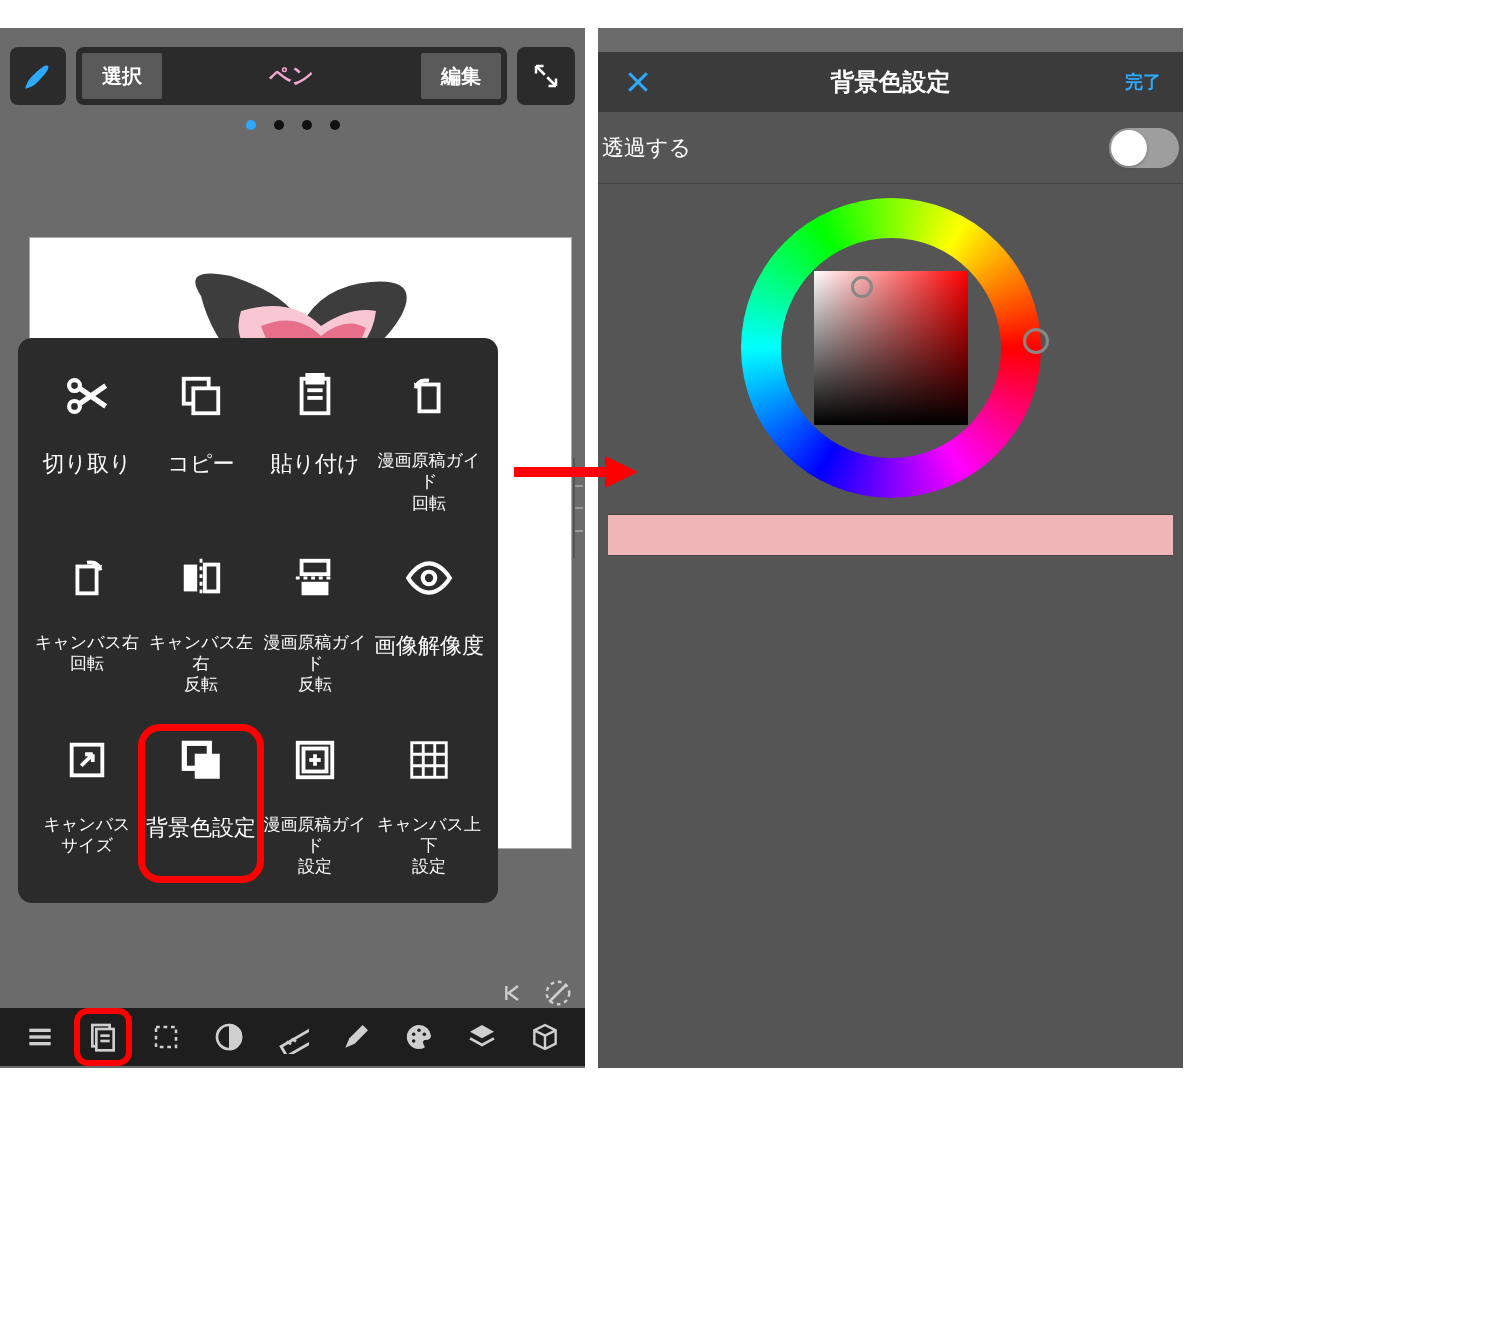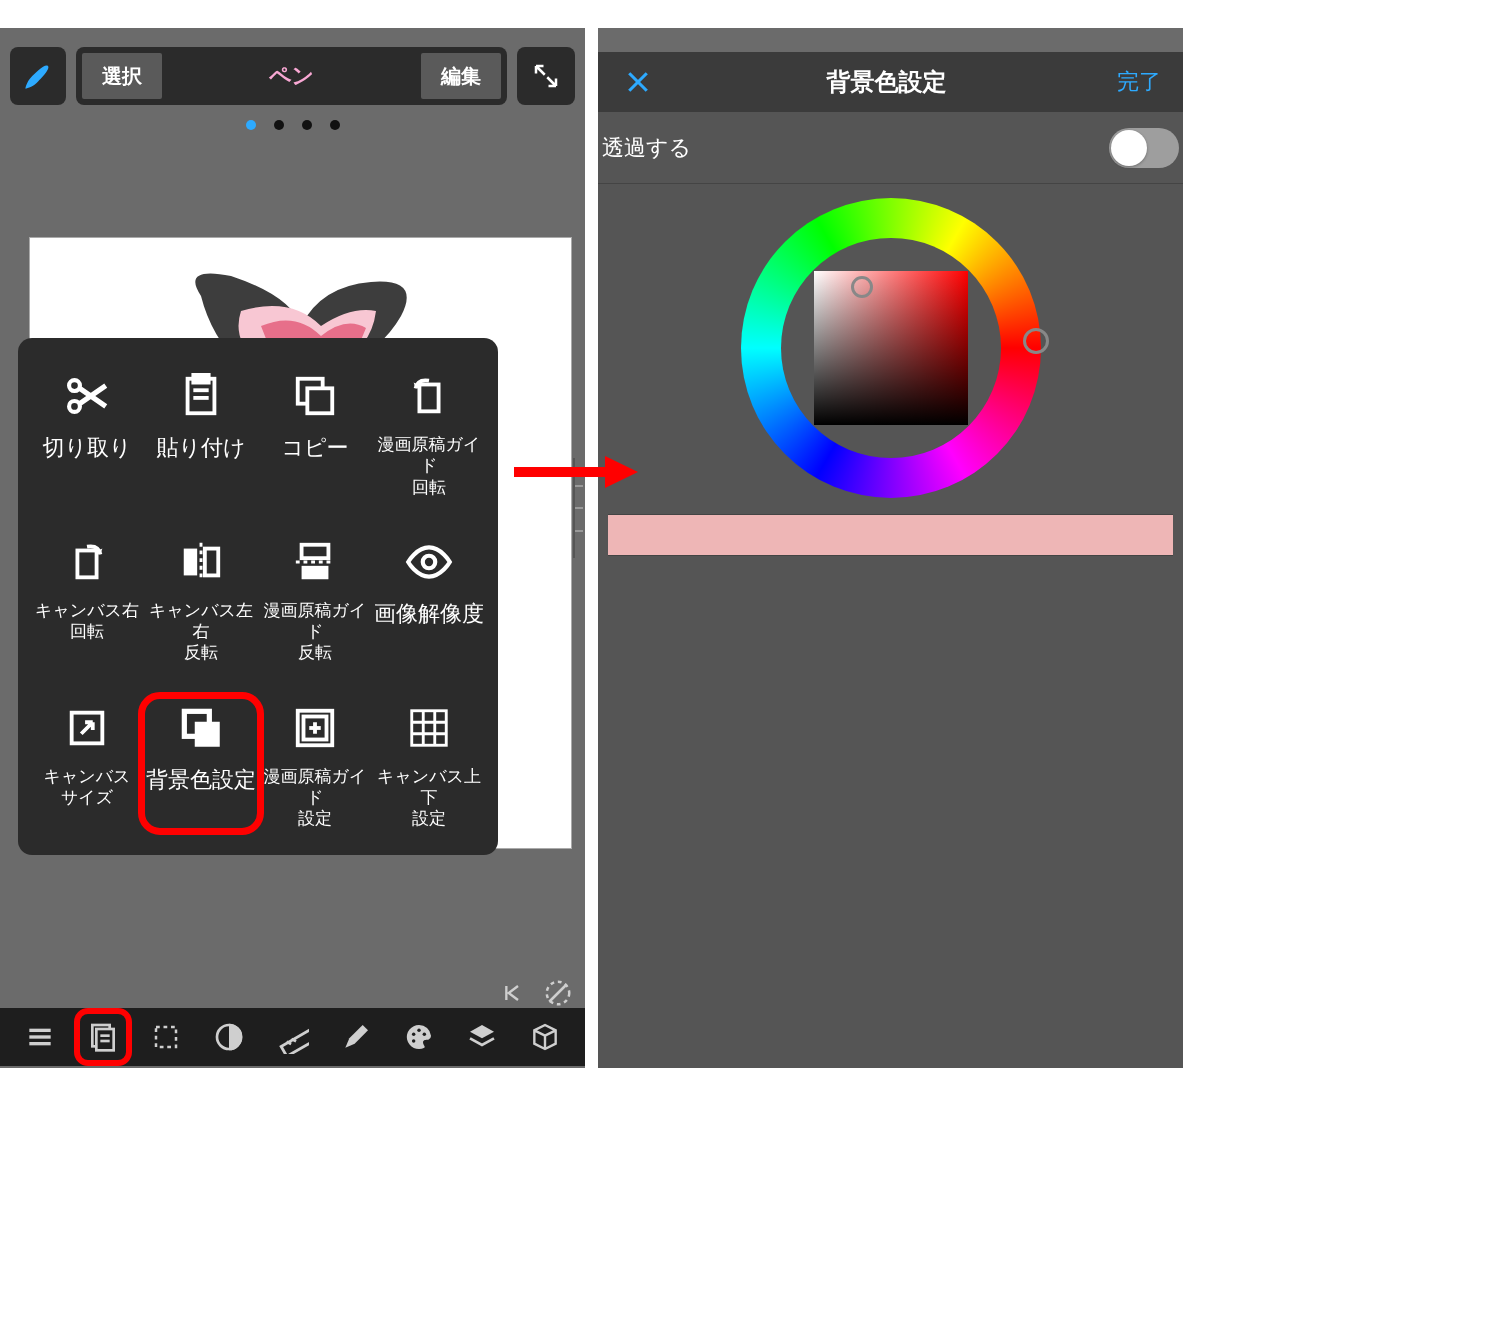--- a/index.html
+++ b/index.html
@@ -19,41 +19,41 @@
   .pager { position: absolute; top: 92px; left: 0; right: 0; display: flex; justify-content: center; gap: 18px; }
   .dot { width: 10px; height: 10px; border-radius: 50%; background: #111; }
   .dot.active { background: #2daaff; }
 
   .canvas { position:absolute; top: 210px; left: 30px; right: 14px; bottom: 220px; background: #fff; box-shadow: 0 0 0 1px #aaa; }
   .art { position:absolute; top:18px; left:50%; transform:translateX(-50%); width: 360px; height: 320px; }
   .art svg { width:100%; height:100%; }
 
   .popup { position:absolute; top: 310px; left: 18px; width: 480px; background: #2b2b2b; border-radius: 14px; padding: 32px 12px 26px; color:#fff; z-index:5;}
   .grid { display:grid; grid-template-columns: repeat(4,1fr); row-gap: 38px; column-gap: 0; }
-  .cell { display:flex; flex-direction:column; align-items:center; gap:12px; }
+  .cell { display:flex; flex-direction:column; align-items:center; gap:28px; }
   .cell-ico { width:60px; height:52px; display:flex; align-items:center; justify-content:center; }
   .cell-label { font-size: 17px; text-align:center; line-height:1.25; white-space:pre-line; }
   .cell-label.big { font-size: 22px; }
   .highlight-cell { position:relative; }
   .highlight-cell::after{ content:""; position:absolute; inset:-10px -6px -6px -6px; border:7px solid #ff0000; border-radius:22px; }
 
   .side-handle { position:absolute; right:0; top:430px; width:12px; height:100px; background:#6b6b6b; box-shadow: inset 2px 0 0 #555; display:flex; flex-direction:column; justify-content:space-evenly; padding:6px 2px;}
   .side-handle span{display:block; height:2px; background:#999;}
 
   .mini-icons{ position:absolute; bottom:60px; right:12px; display:flex; gap:18px; align-items:center;}
   .bottombar{ position:absolute; bottom:2px; left:0; right:0; height:58px; background:#1e1e1e; display:flex; align-items:center; justify-content:space-around; padding:0 8px;}
   .bb-item{ width:46px; height:46px; display:flex; align-items:center; justify-content:center;}
   .bb-item.sel{ position:relative;}
   .bb-item.sel::after{ content:""; position:absolute; inset:-6px; border:6px solid #ff0000; border-radius:14px;}
 
   
   .r-head{ position:absolute; top:24px; left:0; right:0; height:60px; background:#3b3b3b; display:flex; align-items:center; padding:0 22px;}
   .r-close{ width:36px; height:36px; display:flex; align-items:center; justify-content:center;}
   .r-title{ flex:1; text-align:center; color:#fff; font-size:24px; font-weight:600;}
-  .r-done{ color:#2daaff; font-size:22px; font-weight:400;}
+  .r-done{ color:#2daaff; font-size:18px; font-weight:700;}
   .r-row{ position:absolute; top:84px; left:0; right:0; height:72px; background:#555; display:flex; align-items:center; padding:0 4px; border-bottom:1px solid #444;}
   .r-row-label{ color:#fff; font-size:22px; flex:1;}
   .switch{ width:70px; height:40px; background:#9e9e9e; border-radius:20px; position:relative;}
   .switch .knob{ position:absolute; top:2px; left:2px; width:36px; height:36px; background:#fff; border-radius:50%; box-shadow:0 1px 3px rgba(0,0,0,.3);}
   .picker-area{ position:absolute; top:156px; left:0; right:0; bottom:0; background:#555;}
   .wheel-wrap{ position:absolute; top:14px; left:50%; transform:translateX(-50%); width:300px; height:300px;}
   .wheel{ width:300px; height:300px; border-radius:50%; background:conic-gradient(from 90deg, red, magenta, blue, cyan, lime, yellow, red);}
   .wheel::after{ content:""; position:absolute; top:40px; left:40px; right:40px; bottom:40px; border-radius:50%; background:#555;}
   .sqr{ position:absolute; top:73px; left:73px; width:154px; height:154px; background:linear-gradient(to bottom, rgba(0,0,0,0), #000), linear-gradient(to right, #fff, #ff0000);}
   .hue-indicator{ position:absolute; top:130px; right:-8px; width:26px; height:26px; border:3px solid #888; border-radius:50%;}
@@ -124,36 +124,36 @@
                 <circle cx="6" cy="7" r="2.6" fill="none" stroke="#fff" stroke-width="2"></circle>
                 <circle cx="6" cy="17" r="2.6" fill="none" stroke="#fff" stroke-width="2"></circle>
                 <path d="M8 8l13 9M8 16l13-9" stroke="#fff" stroke-width="2.5"></path>
               </svg>
             </div>
           <div class="cell-label big">切り取り</div>
         </div>
         <div class="cell">
           <div class="cell-ico">
               <svg width="46" height="46" viewBox="0 0 24 24" fill="none" stroke="#fff" stroke-width="2">
+                <rect x="3" y="3" width="13" height="13"></rect>
+                <rect x="8" y="8" width="13" height="13" fill="#2b2b2b"></rect>
+              </svg>
+            </div>
+          <div class="cell-label big">コピー</div>
+        </div>
+        <div class="cell">
+          <div class="cell-ico">
+              <svg width="46" height="46" viewBox="0 0 24 24" fill="none" stroke="#fff" stroke-width="2">
                 <rect x="5" y="3" width="14" height="18"></rect>
                 <line x1="8" y1="9" x2="16" y2="9"></line>
                 <line x1="8" y1="13" x2="16" y2="13"></line>
                 <rect x="8" y="1" width="8" height="4" fill="#fff"></rect>
               </svg>
             </div>
           <div class="cell-label big">貼り付け</div>
-        </div>
-        <div class="cell">
-          <div class="cell-ico">
-              <svg width="46" height="46" viewBox="0 0 24 24" fill="none" stroke="#fff" stroke-width="2">
-                <rect x="3" y="3" width="13" height="13"></rect>
-                <rect x="8" y="8" width="13" height="13" fill="#2b2b2b"></rect>
-              </svg>
-            </div>
-          <div class="cell-label big">コピー</div>
         </div>
         <div class="cell">
           <div class="cell-ico">
               <svg width="46" height="46" viewBox="0 0 24 24" fill="none" stroke="#fff" stroke-width="2">
                 <rect x="7" y="6" width="10" height="14"></rect>
                 <path d="M12 4 Q6 3 5 8"></path>
                 <path d="M4 5l1 3l3-1" fill="#fff" stroke="none"></path>
               </svg>
             </div>
           <div class="cell-label">漫画原稿ガイド

